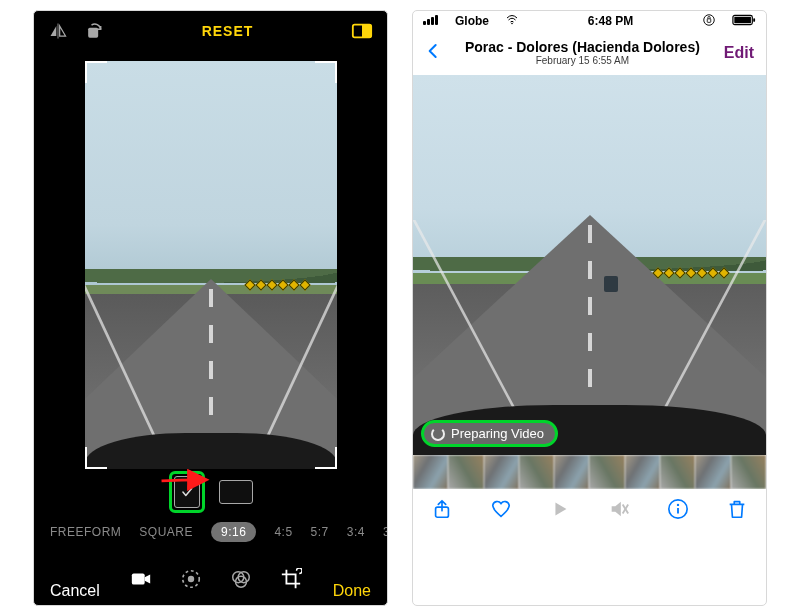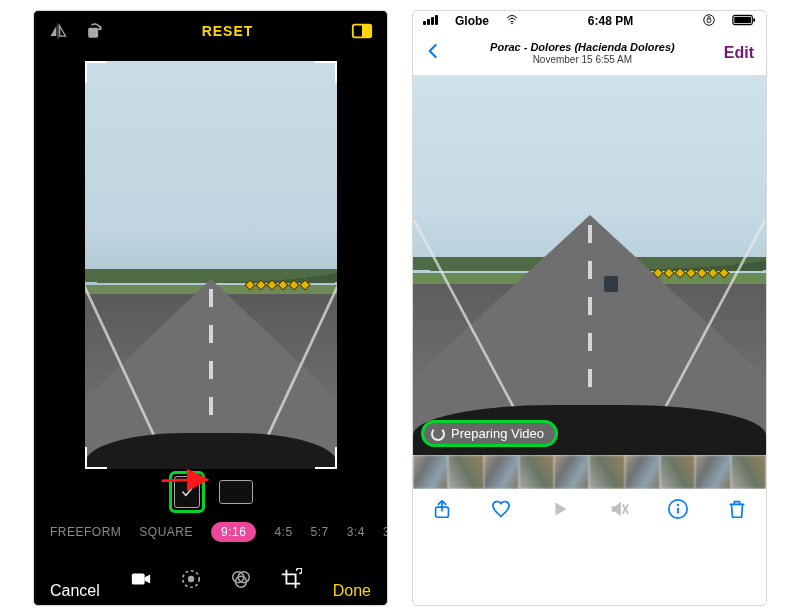--- a/index.html
+++ b/index.html
@@ -112,21 +112,21 @@
   .hl-green-1 {
     border:3px solid #00d42a; border-radius:6px;
     padding:2px; margin-right:4px;
   }
   .ratio-strip {
     color:#8a8a8a; height:34px; display:flex; align-items:center; gap:18px;
     font-size:12px; padding-left:16px; overflow:hidden;
     letter-spacing:.5px;
   }
   .ratio-strip .pill {
-    background:#ec4899; color:#fff; border-radius:11px; padding:3px 10px;
+    background:#737373; color:#fff; border-radius:11px; padding:3px 10px;
   }
   .arrow {
     position:absolute; left:124px; bottom:92px; transform: rotate(42deg);
     pointer-events:none;
   }
   .arrow svg { width:56px; height:56px; }
   .bottombar {
     position:absolute; left:0; right:0; bottom:0; height:52px;
     display:flex; align-items:center; justify-content:space-between;
     padding:0 16px;
@@ -148,21 +148,21 @@
   }
   .sb-left, .sb-right { display:flex; align-items:center; gap:16px; }
   .sig span{display:inline-block;width:3px;background:#000;margin-right:1px;border-radius:1px;}
   .s1{height:4px}.s2{height:6px}.s3{height:8px}.s4{height:10px}
   .navbar {
     height:44px; display:flex; align-items:center; justify-content:space-between;
     padding:0 12px;
   }
   .navbar .back { color:#007aff; }
   .navbar .center {text-align:center; line-height:1.15;}
-  .navbar .title {font-size:11px; font-weight:600;font-style:italic;}
+  .navbar .title {font-size:14px; font-weight:600;}
   .navbar .subtitle{font-size:10px; color:#3a3a3a;}
   .navbar .edit{color:#701a75; font-size:16px;font-weight:bold;}
   .viewer {
     position:relative; height:380px; width:100%; overflow:hidden;
   }
   .viewer .scene { position:absolute; inset:0;
     background: linear-gradient(to bottom,
       #cfe1ea 0%, #c6dae4 35%, #b7cfda 52%, #698c54 52%, #698c54 55%,
       #5d5d5d 55%, #6e6e6e 80%, #7e7e7e 100%);
   }
@@ -348,21 +348,21 @@
   </div>
 
   <div class="navbar">
     <span class="back">
       <svg width="16" height="22" viewBox="0 0 24 24">
           <path d="M16 3 L7 12 L16 21" fill="none" stroke="#007aff" stroke-width="3" stroke-linecap="round" stroke-linejoin="round"></path>
         </svg>
     </span>
     <div class="center">
       <div class="title">Porac - Dolores (Hacienda Dolores)</div>
-      <div class="subtitle">November 15  6:55 AM</div>
+      <div class="subtitle">February 15  6:55 AM</div>
     </div>
     <span class="edit">Edit</span>
   </div>
 
   <div class="viewer">
     <div class="scene">
       <div class="hill"></div>
       <div class="road"></div>
       <div class="edge-l"></div>
         <div class="edge-r"></div>

